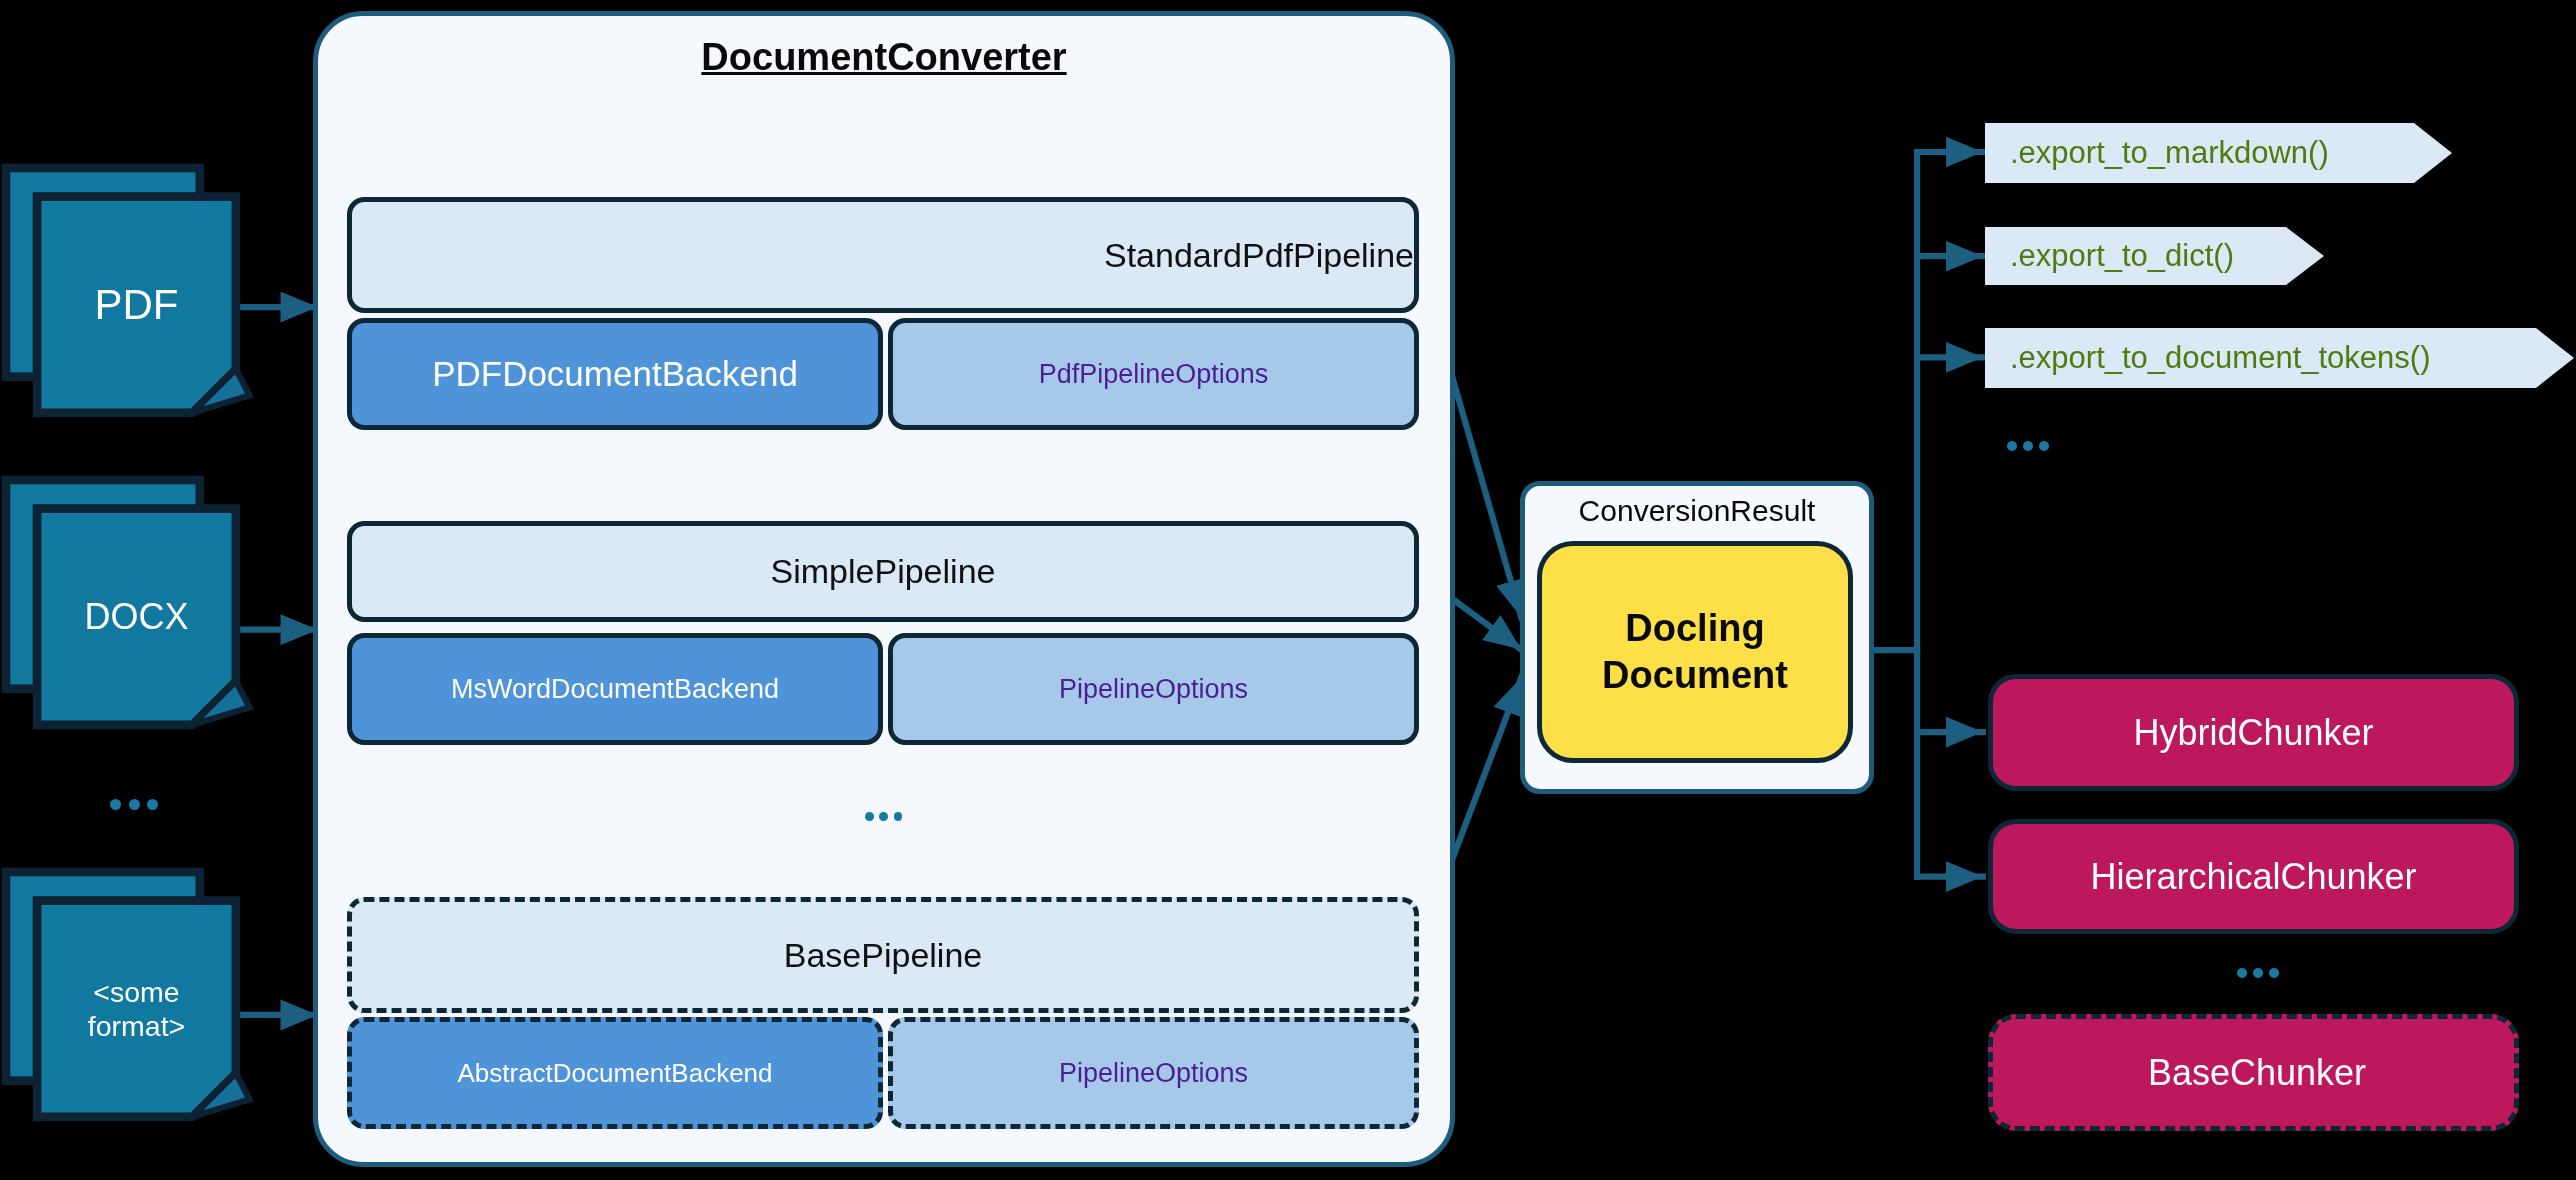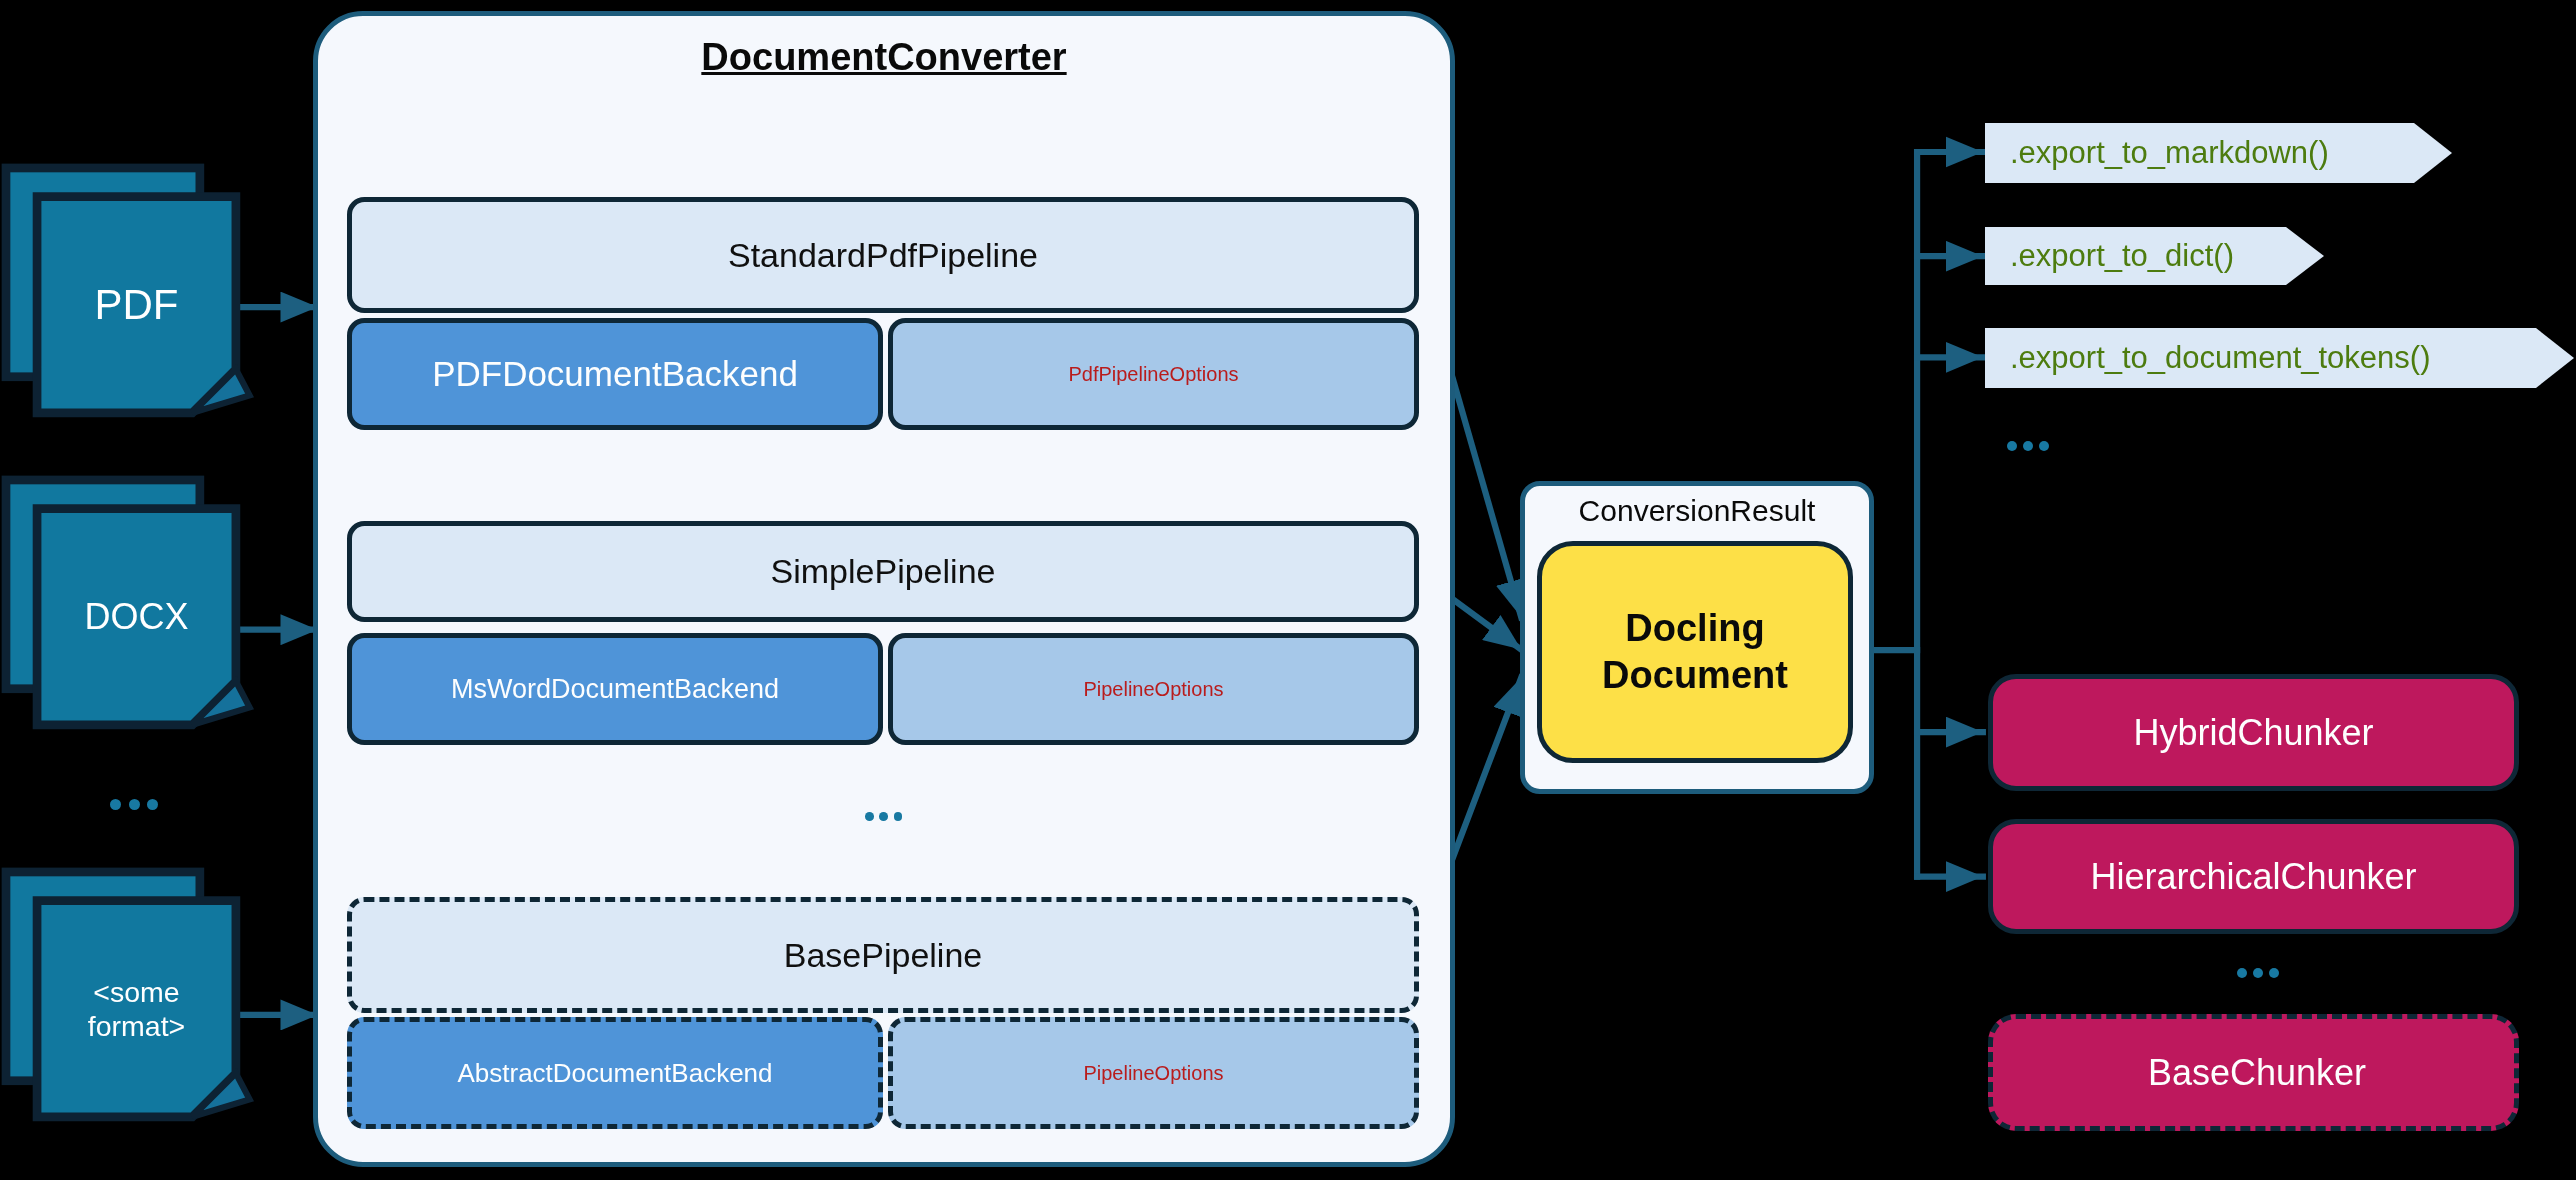--- a/index.html
+++ b/index.html
@@ -22,24 +22,24 @@
     font-size:38px;font-weight:bold;color:#0a0a0a;letter-spacing:0px;text-decoration:underline;
   }
 
   
   .pipe-head,.pipe-backend,.pipe-options{
     box-sizing:border-box;display:flex;align-items:center;justify-content:center;
     border:5px solid #0e2736;border-radius:17.4px;
   }
   .pipe-head{background:#dbe8f6;font-size:34px;color:#101010;}
   .pipe-backend{background:#4f94d8;color:#fdfefe;font-size:35px;}
-  .pipe-options{background:#a6c8e9;font-size:20px;color:#b91c1c;}
+  .pipe-options{background:#a6c8e9;font-size:27px;color:#4c1d95;}
   .dashed{border-style:dashed;}
 
-  .p1h{left:347px;top:197px;width:1072px;height:116px;}
+  .p1h{left:347px;top:197px;width:1072px;height:116px;justify-content:flex-end;}
   .p1b{left:347px;top:318px;width:536px;height:112px;}
   .p1o{left:888px;top:318px;width:531px;height:112px;}
 
   .p2h{left:347px;top:521px;width:1072px;height:101px;}
   .p2b{left:347px;top:633px;width:536px;height:112px;font-size:27px;}
   .p2o{left:888px;top:633px;width:531px;height:112px;}
 
   .p3h{left:347px;top:897px;width:1072px;height:116px;}
   .p3b{left:347px;top:1017px;width:536px;height:112px;font-size:26px;}
   .p3o{left:888px;top:1017px;width:531px;height:112px;}

